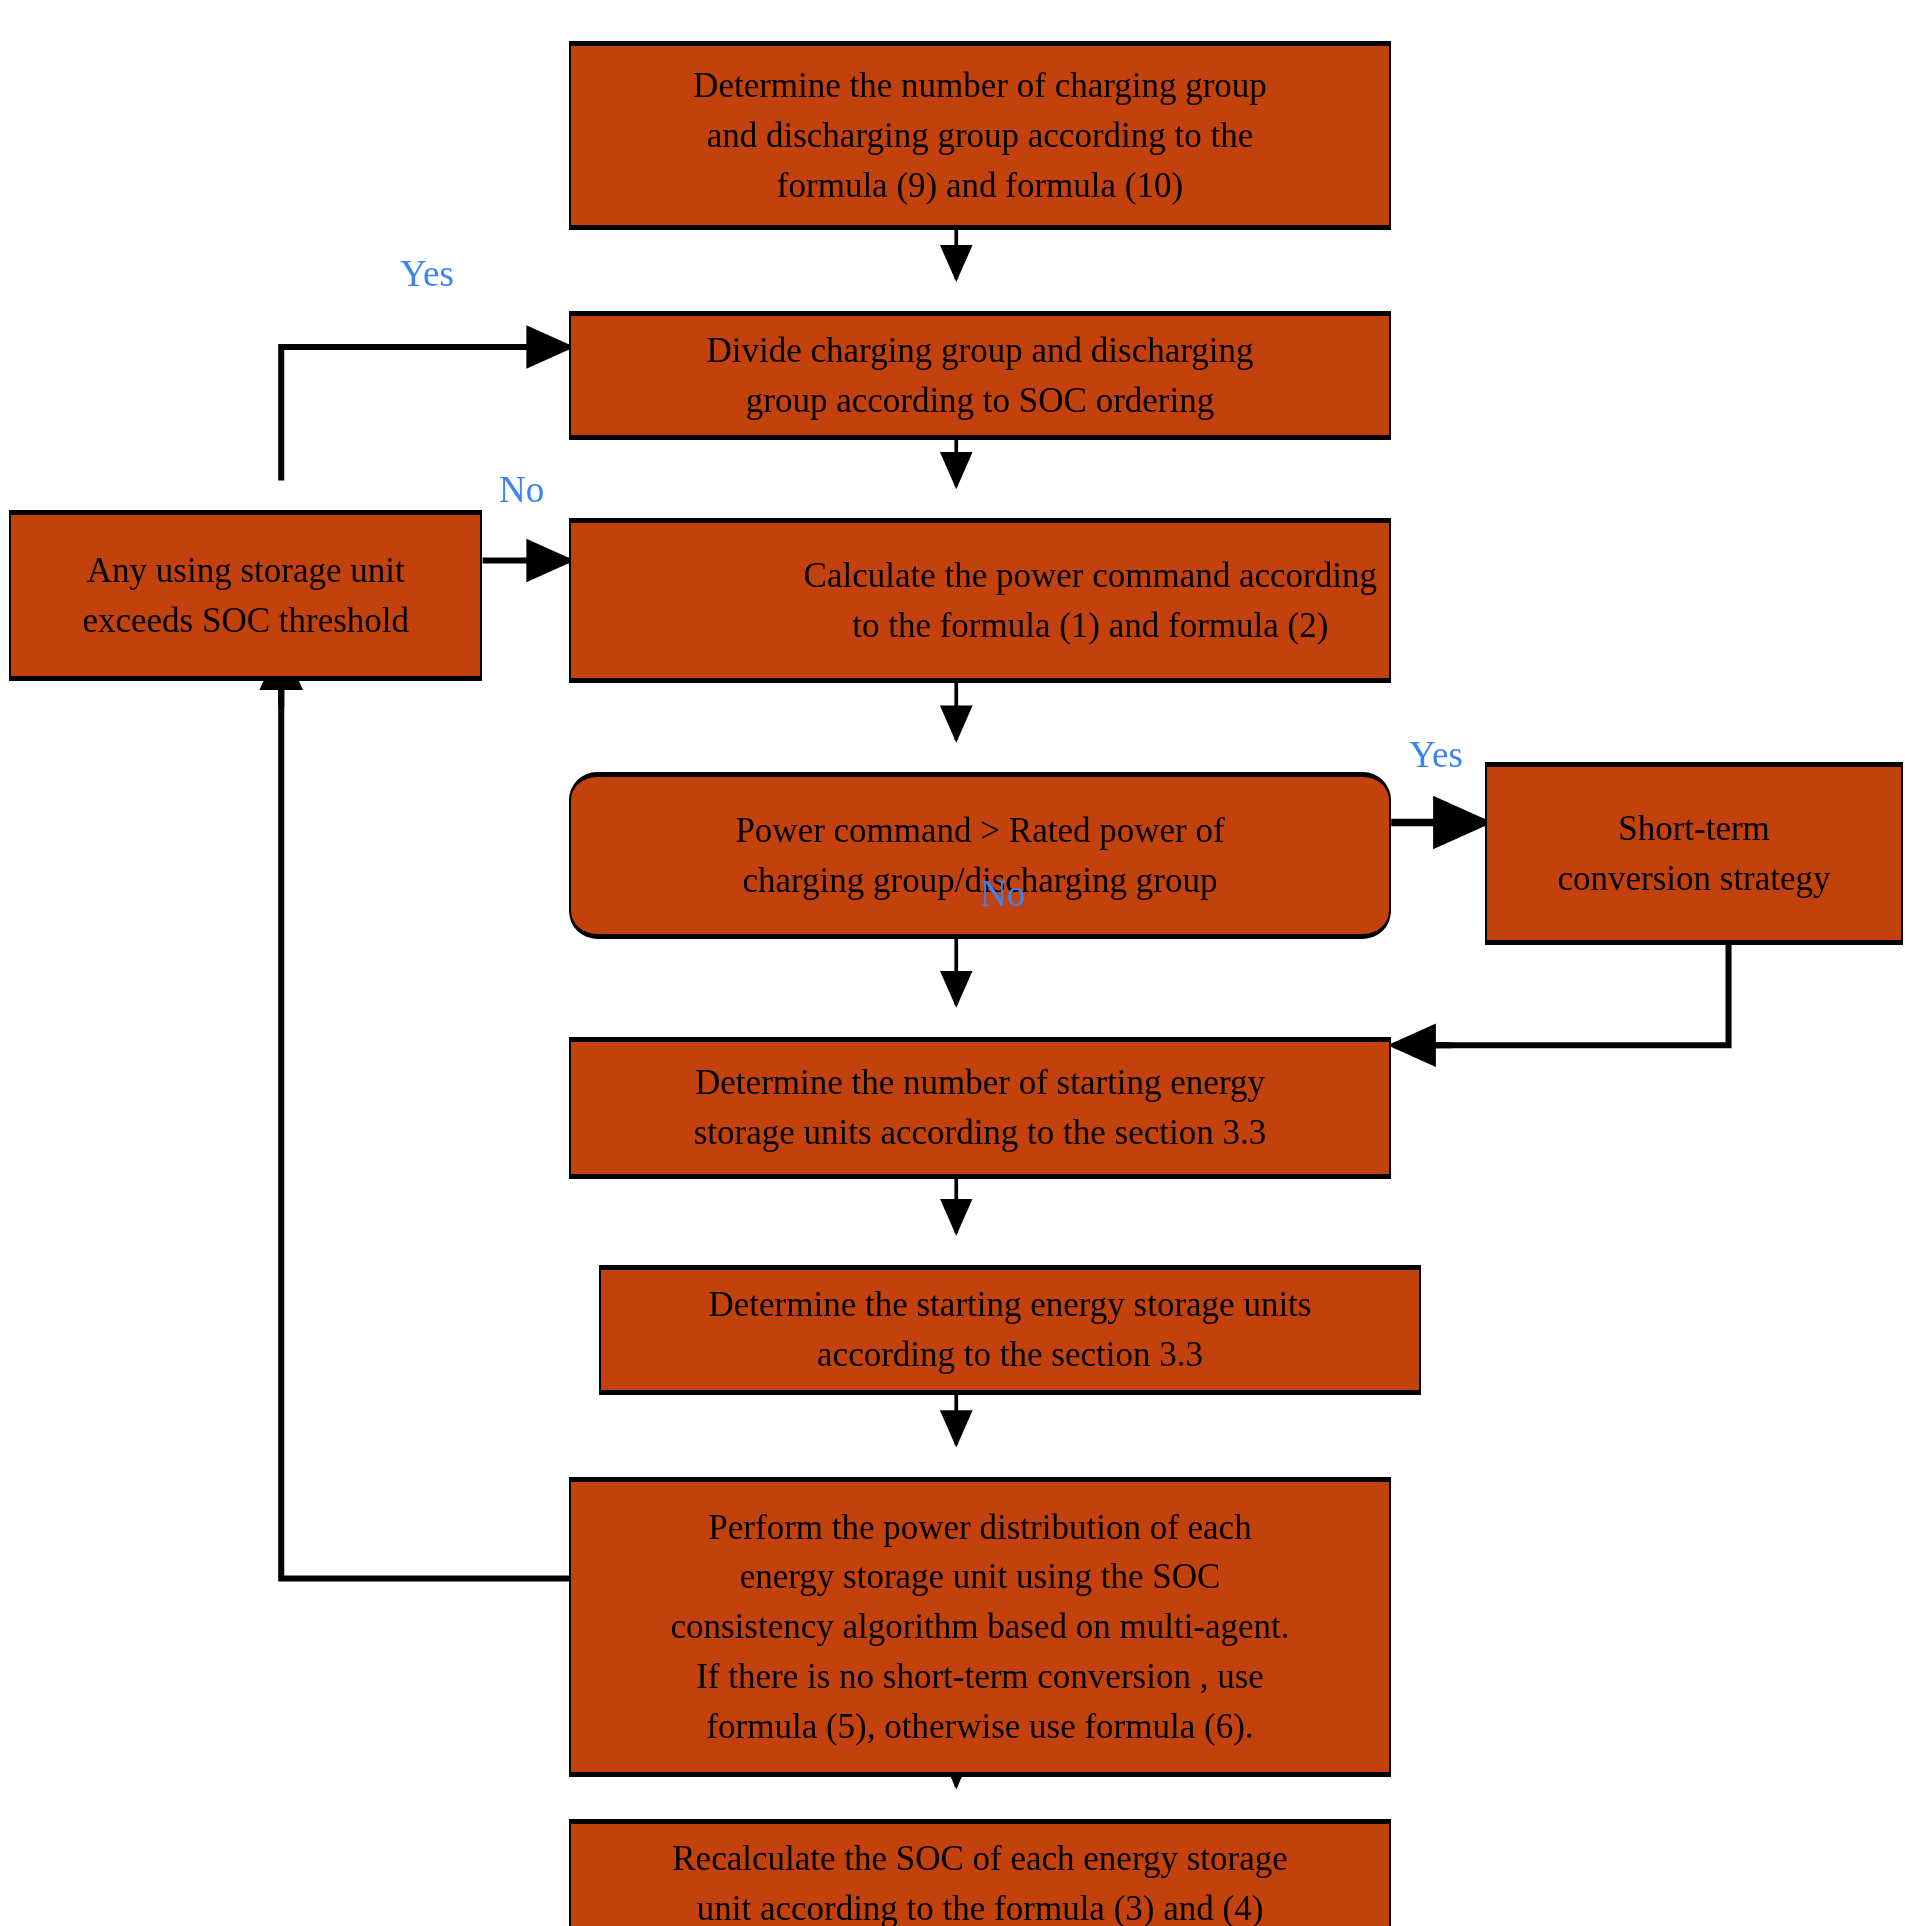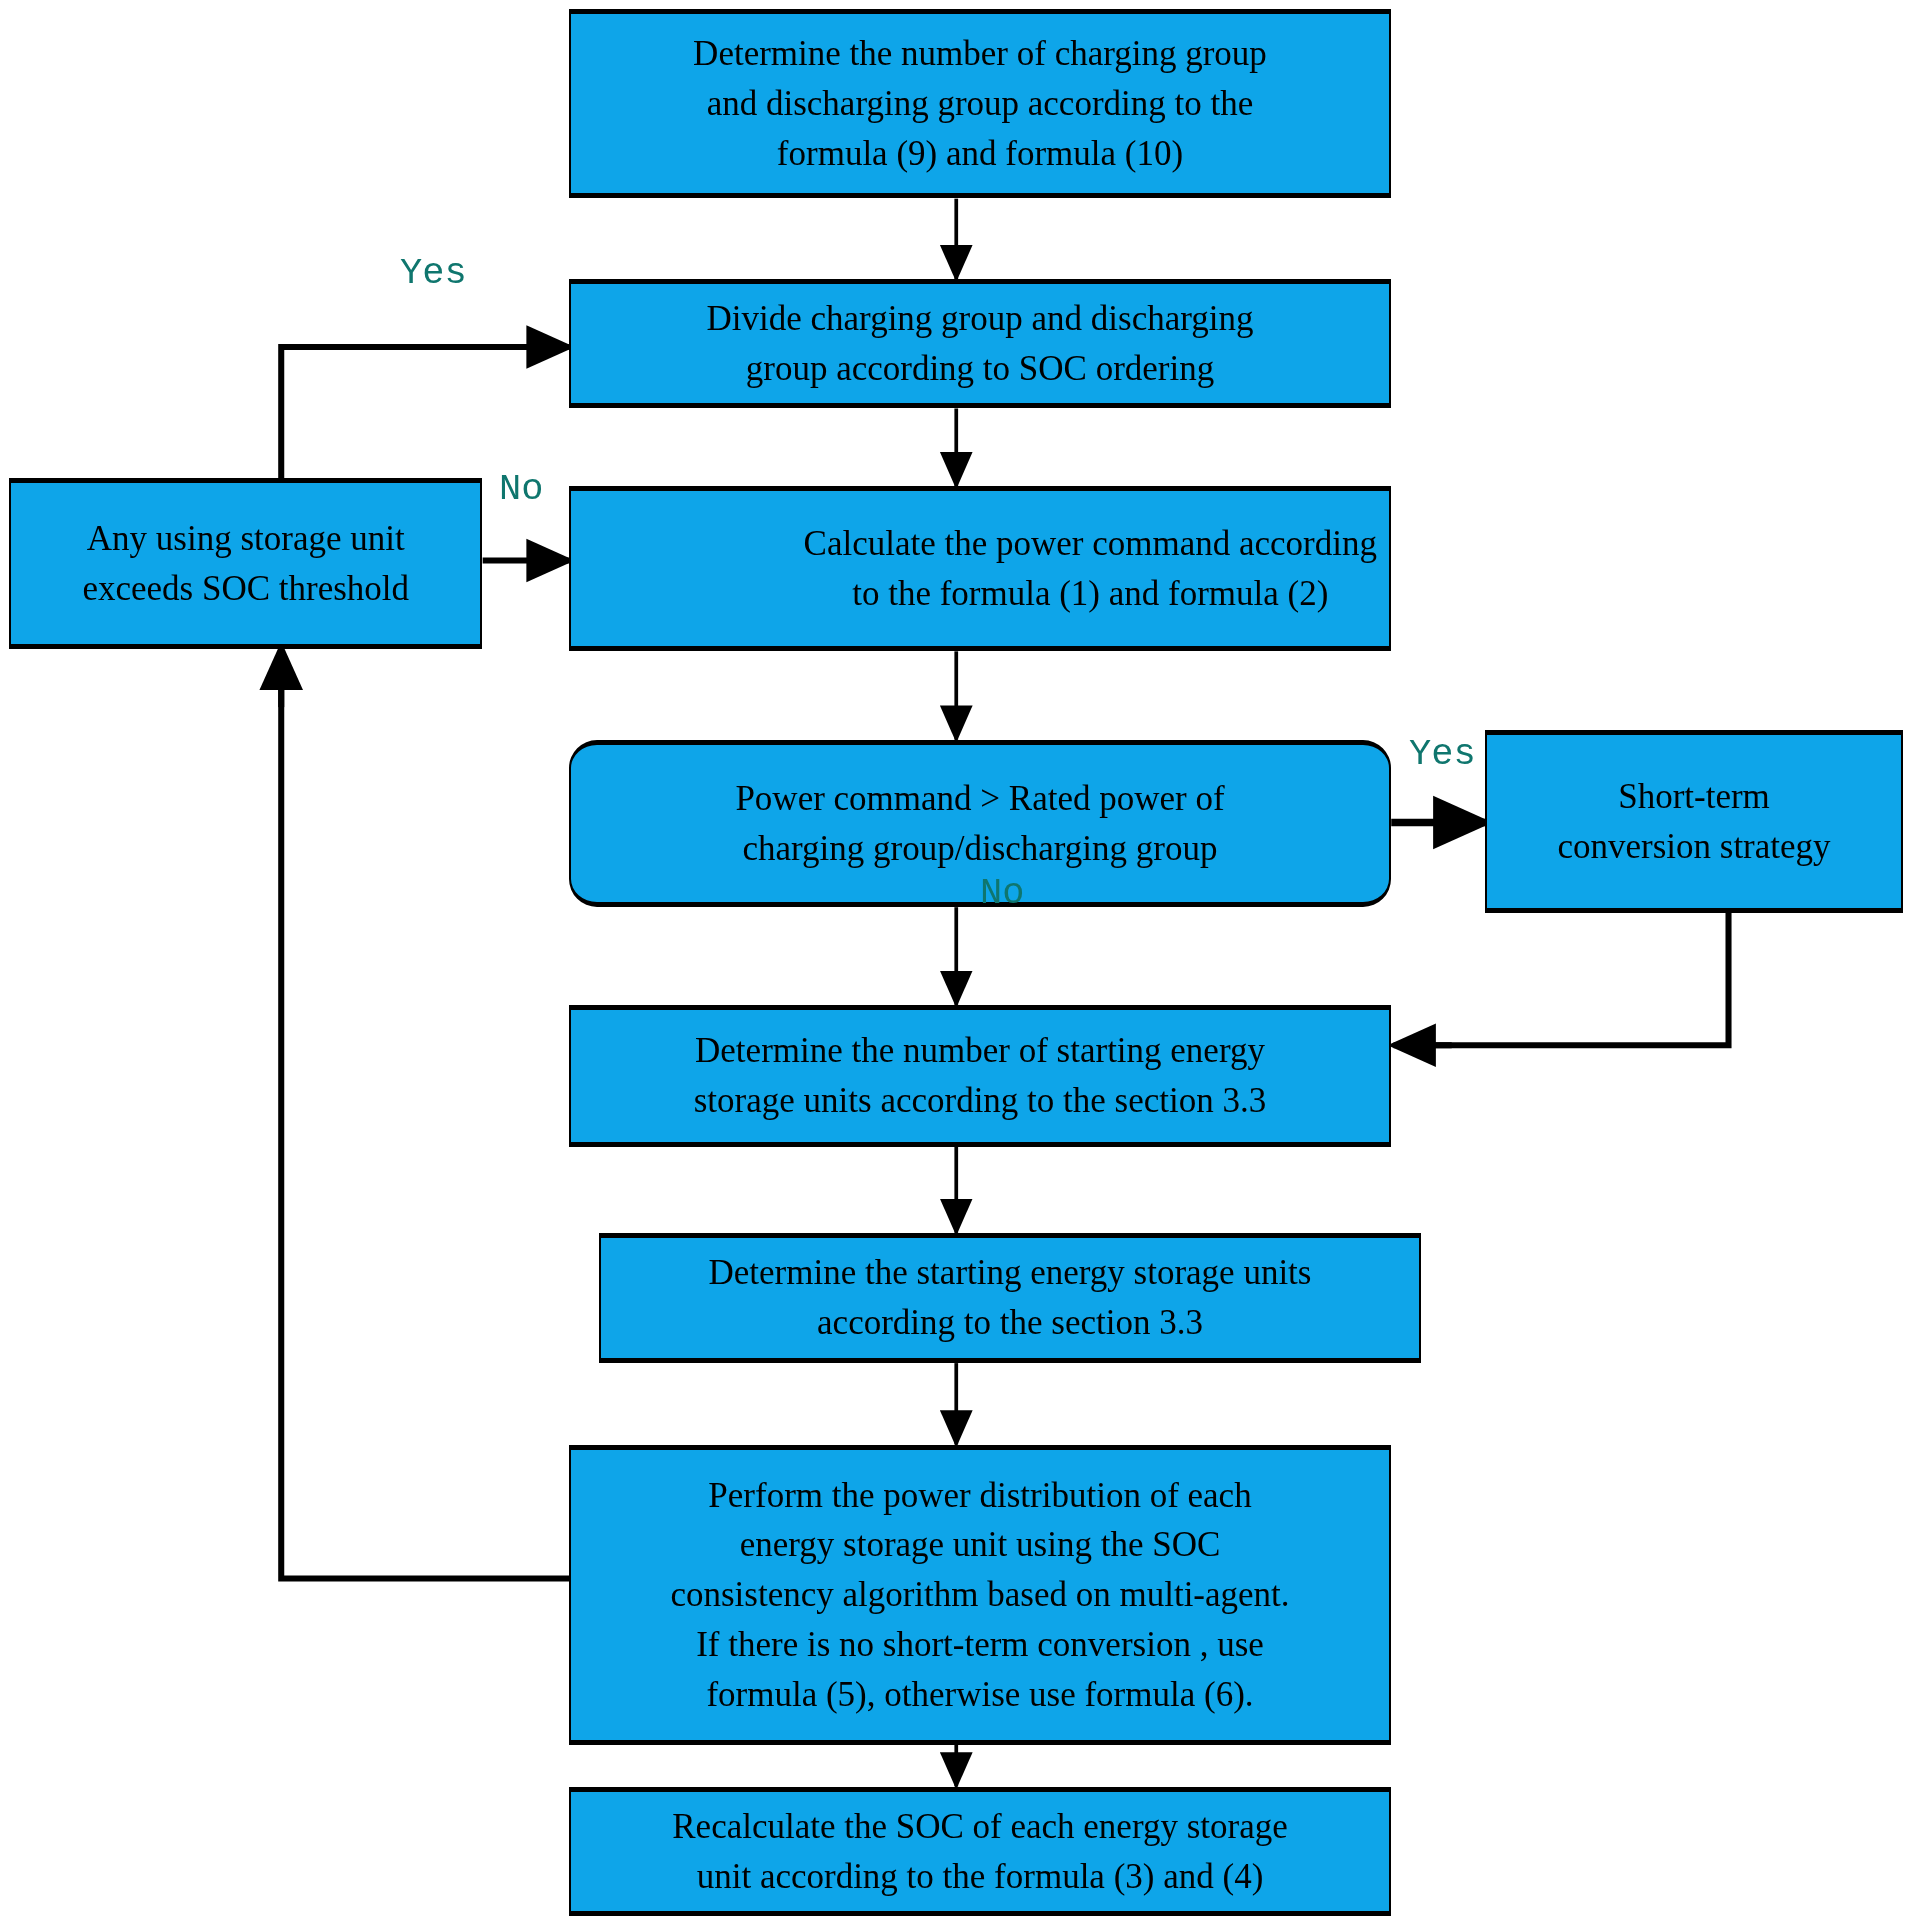--- a/index.html
+++ b/index.html
@@ -21,44 +21,45 @@
     left: 0;
     top: 0;
     width: 1906px;
     height: 1926px;
     display: block;
   }
   .node-box {
     position: absolute;
     box-sizing: border-box;
     border: 2.3px solid #000000;
-    background: #0ea5e9;
+    background: #c2410c;
     display: flex;
     align-items: center;
     justify-content: center;
     text-align: center;
+    margin-top: 32px;
   }
   .node-box.thick-tb {
     border-top-width: 5.1px;
     border-bottom-width: 5.1px;
   }
   .node-text {
     font-family: "Liberation Serif", "DejaVu Serif", serif;
     font-size: 35px;
     line-height: 1.42;
     color: #000000;
     padding: 0 12px;
     white-space: pre-line;
   }
   .edge-label {
     position: absolute;
-    font-family: Liberation Mono, monospace;
+    font-family: Liberation Serif, serif;
     font-size: 37px;
     line-height: 1;
-    color: #0f766e;
+    color: #3b82f6;
     white-space: nowrap;
   }
 </style>
 </head>
 <body>
 
 <div id="flowchart-root">
 
   <svg class="fc-canvas" viewBox="0 0 4096 4140">
     <defs>

